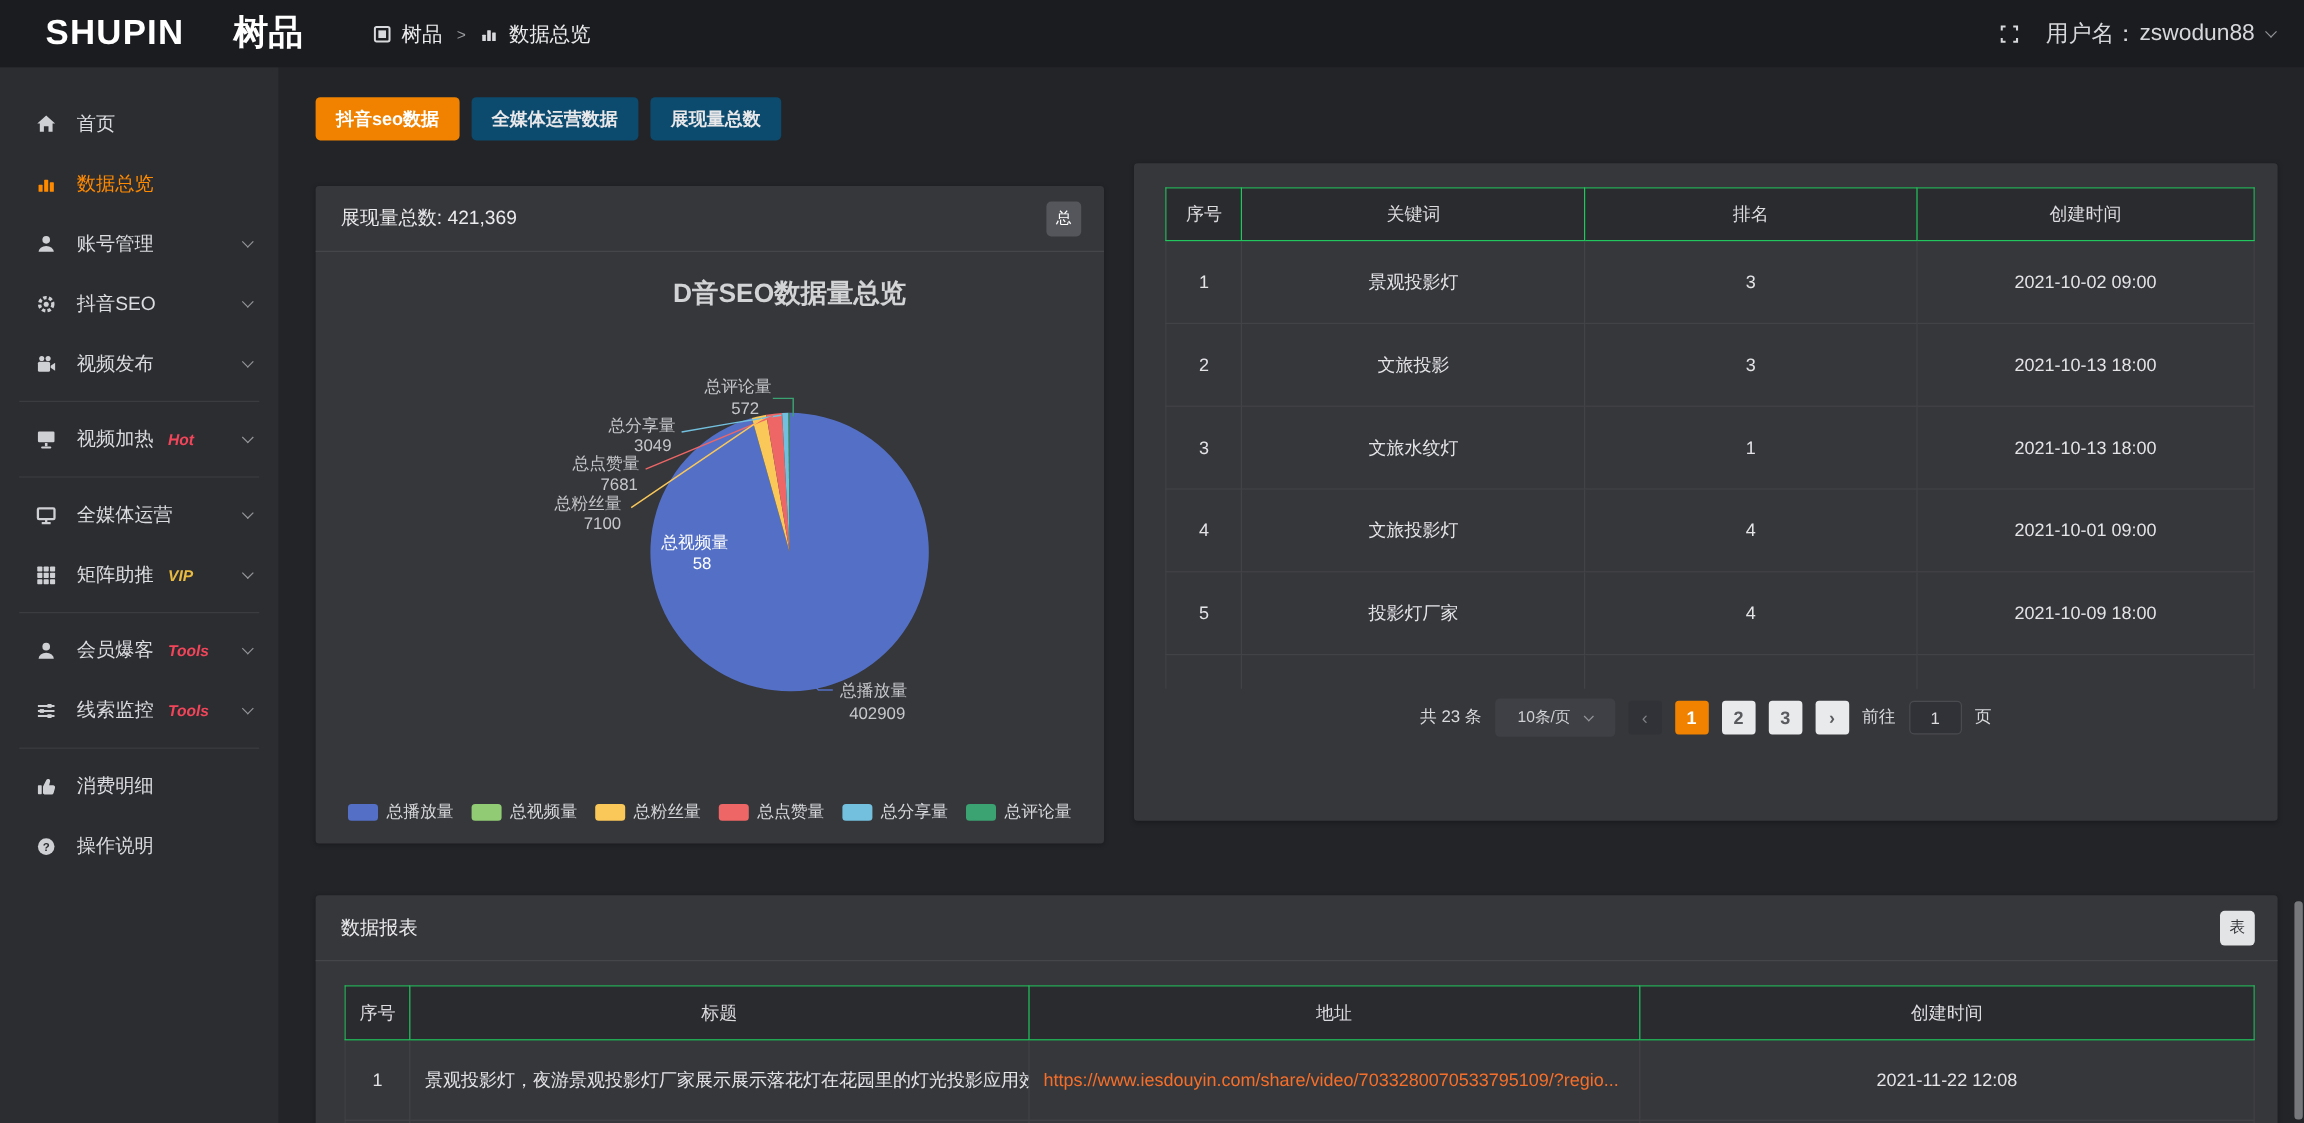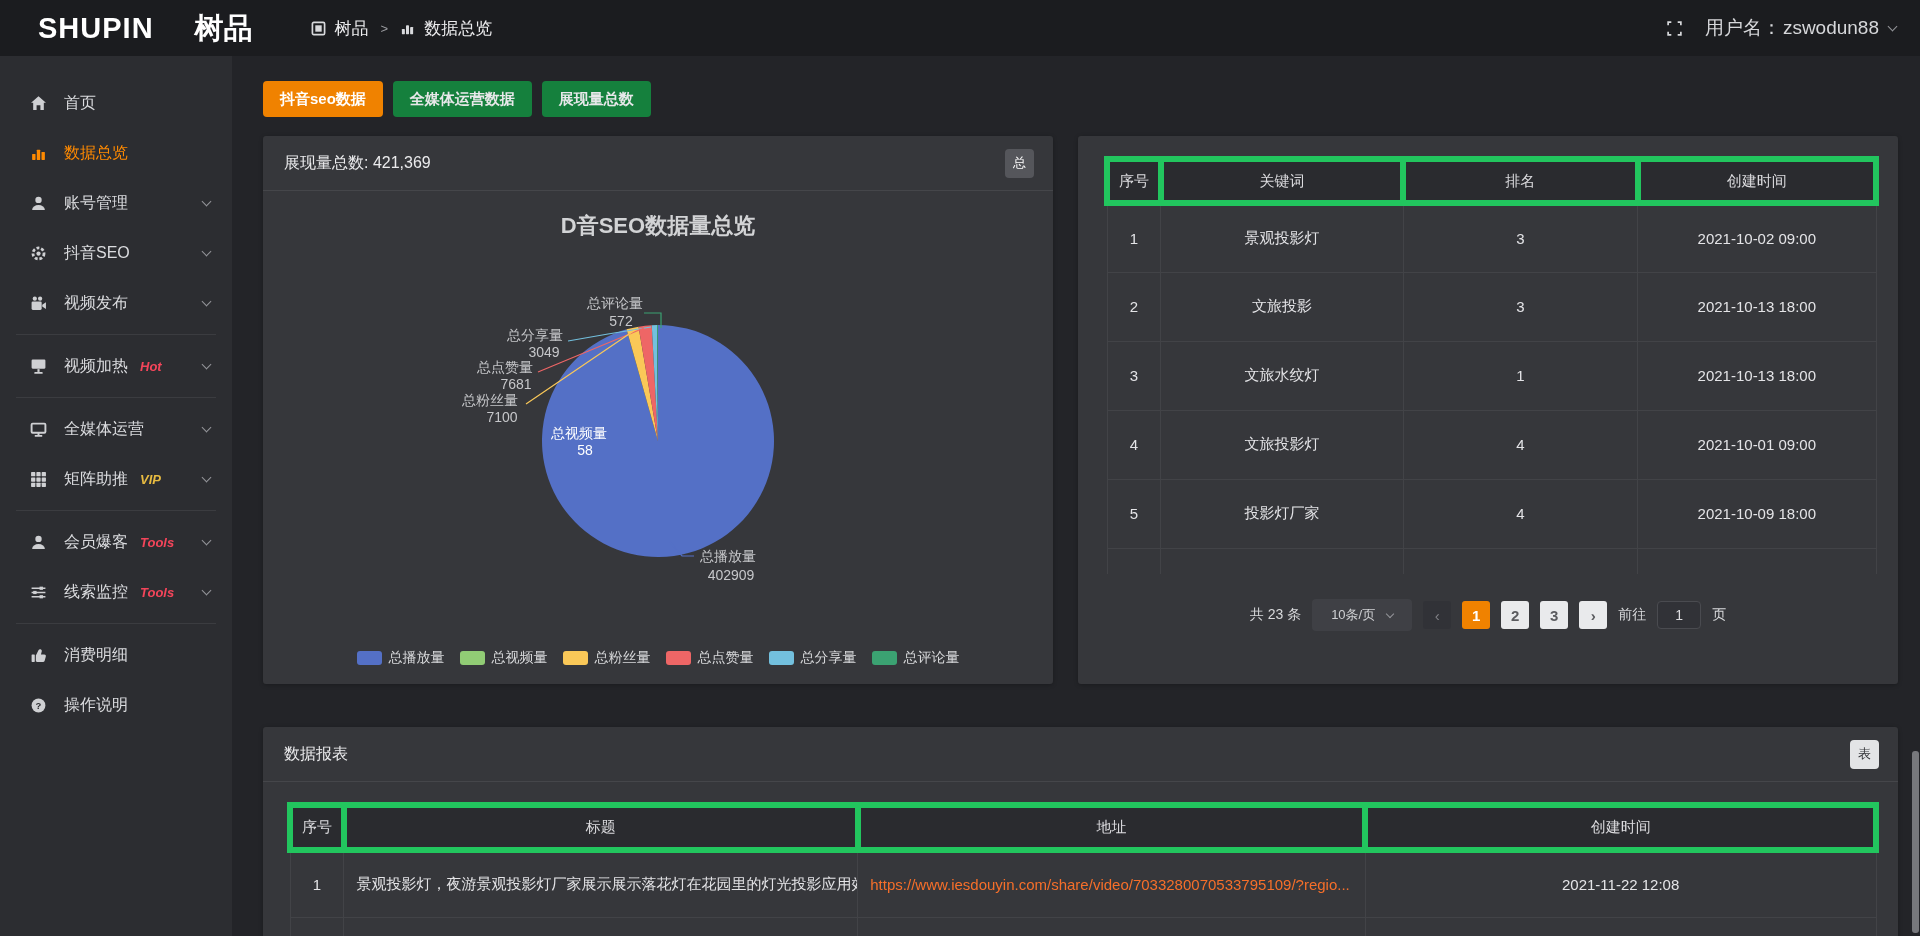--- a/index.html
+++ b/index.html
@@ -33,26 +33,26 @@
   .side-item .icn { width:20px; color:#cfd0d3; }
   .side-item .icn svg { width:17px; height:17px; }
   .side-label { margin-left:14px; }
   .side-item.active, .side-item.active .icn { color:var(--sidebar-active); }
   .side-badge { margin-left:12px; font-size:13px; font-weight:bold; font-style:italic; }
   .side-chev { position:absolute; right:22px; top:50%; margin-top:-5px; }
   .side-divider { height:1px; background:#3b3c40; margin:6px 16px; }
   
   .main { position:absolute; left:232px; top:56px; right:0; bottom:0; padding:25px 22px 0 31px; overflow:hidden; }
   .tabs { display:flex; gap:10px; height:36px; margin-bottom:19px; }
-  .tab { height:36px; padding:0 17px; border:none; border-radius:4px; background:#15803d;
+  .tab { height:36px; padding:0 17px; border:none; border-radius:4px; background:#0c4a6e;
     color:#e8e8ea; font-size:15px; font-weight:bold; cursor:pointer; font-family:inherit; }
   .tab.active { background:var(--accent); color:#fff; }
   .panels-row { display:flex; gap:25px; }
   .panel { background:#36373b; border-radius:3px; box-shadow:0 1px 4px rgba(0,0,0,.25); }
-  #overview-panel { width:790px; height:548px; }
+  #overview-panel { width:657px; height:548px;margin-top:19px; }
   #ranking-panel { flex:1; height:548px; }
   .panel-header { height:55px; display:flex; align-items:center; justify-content:space-between;
     padding:0 19px 0 21px; border-bottom:1px solid #45464a; }
   .panel-title { font-size:16px; color:#ebebed; }
   .panel-badge { width:29px; height:29px; border:none; border-radius:4px; font-size:13px; cursor:pointer;
     font-family:inherit; display:flex; align-items:center; justify-content:center; }
   .panel-badge.dark { background:#55565b; color:#fff; }
   .panel-badge.light { background:#e3e4e6; color:#37383c; }
   
   .chart-body { position:relative; height:492px; }
@@ -61,28 +61,28 @@
   .pie-label.inside { fill:#ffffff; }
   .lbl-line { fill:none; stroke-width:1.2; }
   .legend { position:absolute; left:0; right:0; bottom:16px; display:flex; justify-content:center;
     gap:15px; align-items:center; }
   .legend-item { display:flex; align-items:center; gap:7px; font-size:14px; color:#d8d9db; cursor:pointer; }
   .swatch { width:25px; height:14px; border-radius:3px; display:inline-block; }
   
   .table-clip { margin:20px 19px 0 26px; height:418px; overflow:hidden; }
   table.data-table { width:100%; border-collapse:collapse; table-layout:fixed; }
   .data-table th { background:#2a2b2f; height:44px; font-size:15px; font-weight:normal;
-    color:#dcdcdf; border:6px solid #22c55e; }
+    color:#dcdcdf; border:1px solid #22c55e; }
   .data-table td { height:69px; font-size:15px; color:#e4e4e7; text-align:center; border:1px solid #424347; }
   #report-table th { height:45px; }
   #report-table td { height:67px; }
   .cell-left { text-align:left !important; padding:0 12px; white-space:nowrap; overflow:hidden; }
   .link { color:var(--link); cursor:pointer; }
   
-  .pagination { display:flex; align-items:center; justify-content:center; gap:11px; margin-top:25px;
+  .pagination { display:flex; align-items:center; justify-content:center; gap:11px; margin-top:8px;
     font-size:14px; color:#d8d9db; }
   .page-size { width:100px; height:32px; background:#3f4045; border-radius:4px; display:flex;
     align-items:center; justify-content:center; gap:12px; font-size:13px; cursor:pointer; color:#cfd0d3; }
   .page-size .chev { width:6px; height:6px; margin-top:-3px; }
   .pg-btn { width:28px; height:28px; border:none; border-radius:3px; font-size:15px; cursor:pointer;
     font-family:inherit; line-height:1; }
   .pg-prev { background:#313237; color:#808186; }
   .pg-num, .pg-next { background:#e9eaec; color:#5a5b5f; font-weight:bold; }
   .pg-num.active { background:var(--accent); color:#fff; }
   #page-buttons { display:flex; gap:11px; }

